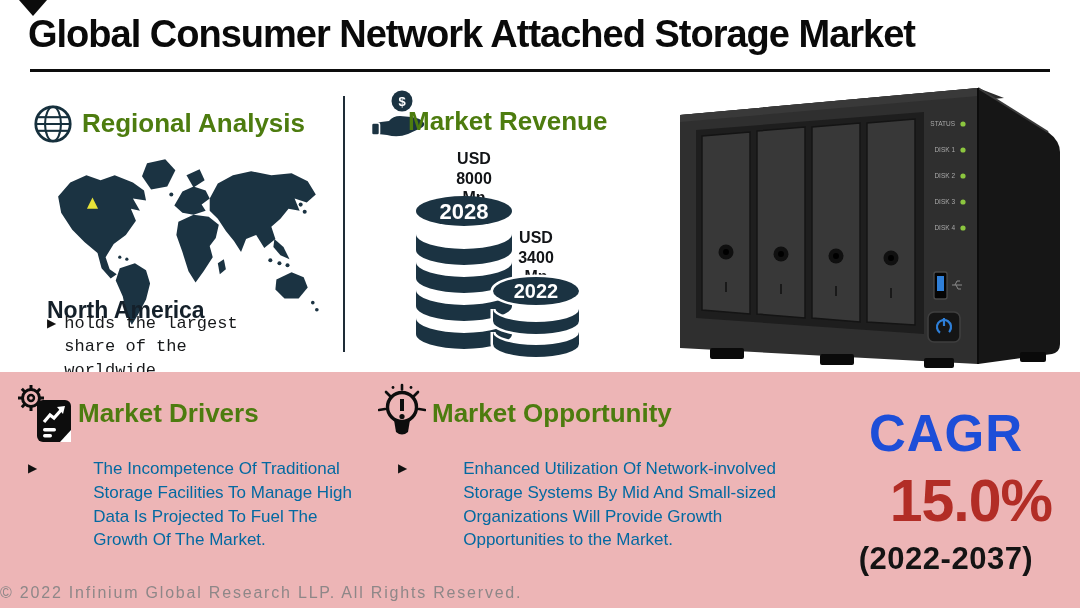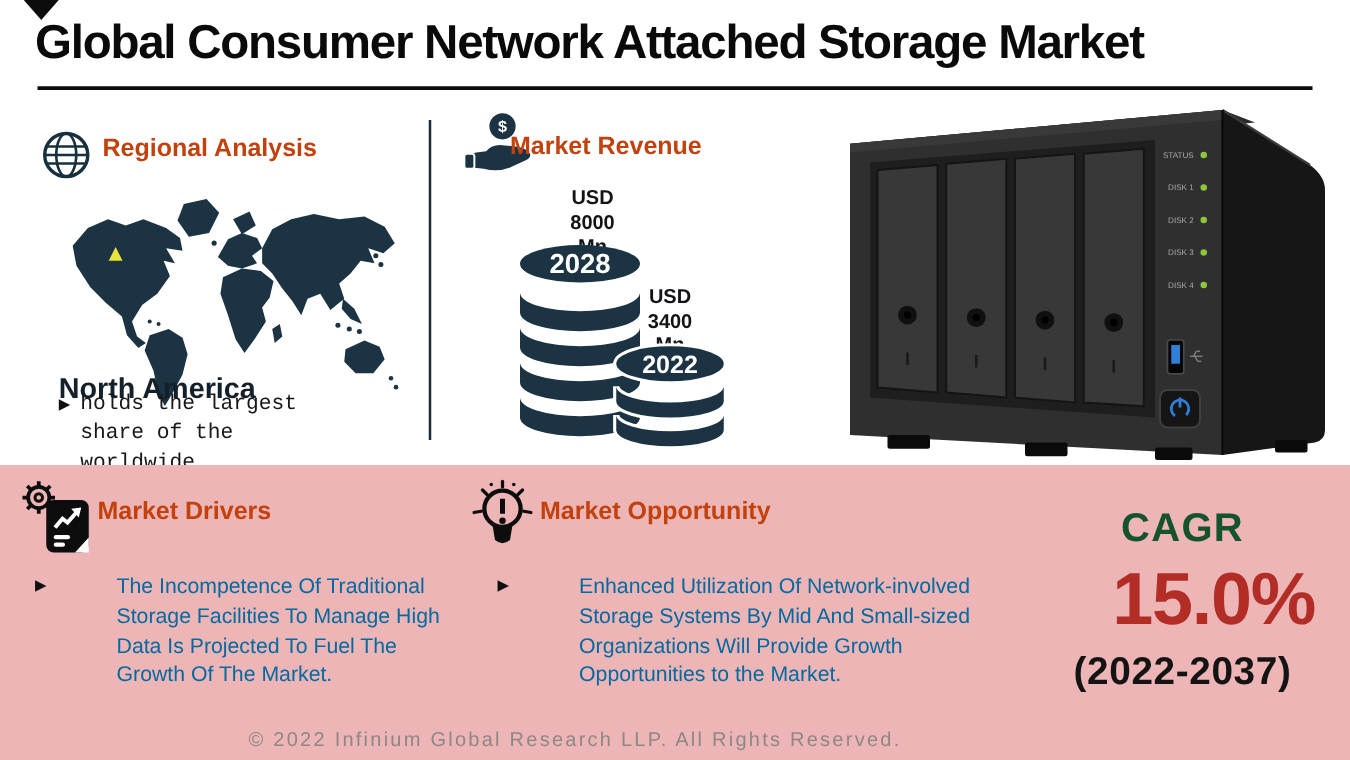--- a/index.html
+++ b/index.html
@@ -11,21 +11,21 @@
 
   
   .corner-tri{left:19px;top:0;width:0;height:0;
     border-left:14px solid transparent;border-right:14px solid transparent;
     border-top:16px solid #0c0c0c;}
   .title{left:28px;top:13px;width:1030px;font-size:38px;font-weight:bold;
     letter-spacing:-1px;color:#0a0a0a;white-space:nowrap;}
   .title-rule{left:30px;top:69px;width:1020px;height:3px;background:#0d0d0d;}
 
   
-  .sec-head{font-size:20px;font-weight:bold;color:#c2410c;white-space:nowrap;}
+  .sec-head{font-size:26px;font-weight:bold;color:#4d7c0f;white-space:nowrap;}
 
   
   .region-name{left:47px;top:297px;font-size:23px;font-weight:bold;color:#14202a;}
   .bullet-row{display:flex;gap:8px;align-items:flex-start;}
   .bullet-mark{font-size:12px;line-height:1;margin-top:5px;color:#101010;flex:0 0 auto;}
   .region-bullet{left:47px;top:312px;width:230px;}
   .bullet-text{font-size:17px;line-height:1.38;color:#16181a;font-family:Liberation Mono, monospace;}
 
   .v-divider{left:343px;top:96px;width:2px;height:256px;background:#1e2c37;}
 
@@ -36,25 +36,25 @@
 
   
   .pink-panel{left:0;top:372px;width:1080px;height:236px;background:#edb5b6;}
   .driver-bullet{left:28px;top:457px;width:330px;}
   .opp-bullet{left:398px;top:457px;width:400px;}
   .pp-bullet-text{font-size:17px;line-height:1.4;color:#0369a1;font-weight:normal;margin-left:48px;}
   .driver-bullet .pp-text-inner{width:302px;}
   .opp-bullet .pp-text-inner{width:372px;}
 
   .cagr-box{left:840px;top:404px;width:212px;text-align:center;}
-  .cagr-label{font-size:32px;font-weight:bold;color:#14532d;letter-spacing:1px;}
+  .cagr-label{font-size:51px;font-weight:bold;color:#1d4ed8;letter-spacing:1px;}
   .cagr-value{font-size:59px;font-weight:bold;color:#b22d26;margin-top:4px;letter-spacing:-1px;text-align:right;}
   .cagr-period{font-size:31px;font-weight:bold;color:#141414;margin-top:6px;letter-spacing:0.5px;}
 
-  .footer{left:0;bottom:6px;width:920px;text-align:center;font-size:16px;
+  .footer{left:0;bottom:6px;width:920px;text-align:left;font-size:16px;
     letter-spacing:1.8px;color:#8e8788;}
 </style>
 </head>
 <body>
 
 <div class="abs corner-tri"></div>
 <div class="abs title">Global Consumer Network Attached Storage Market</div>
 <div class="abs title-rule"></div>
 
 <svg class="abs" style="left:32px;top:103px" width="42" height="42" viewBox="0 0 40 40">

